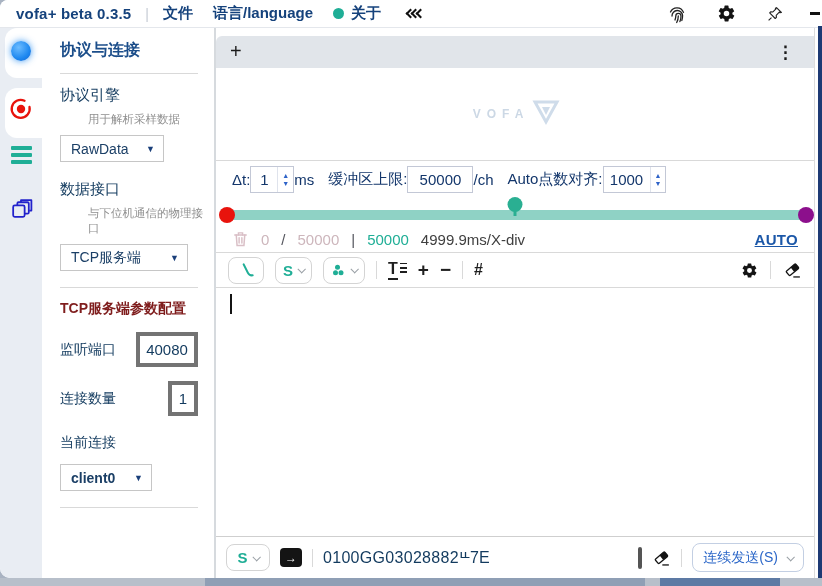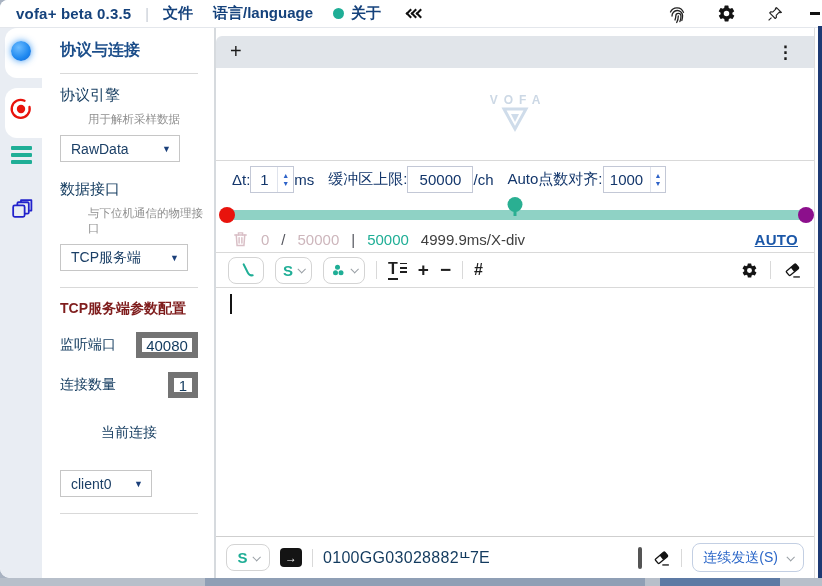--- a/index.html
+++ b/index.html
@@ -49,33 +49,33 @@
   .sec-desc { font-size:11.5px; color:#8f8f8f; margin-top:7px;margin-left:28px; }
   .selectbox { display:inline-flex; align-items:center; justify-content:space-between;
                border:1px solid #c6c6c6; height:27px; padding:0 8px 0 10px; margin-top:8px;
                font-size:14px; color:#1b3f66; gap:10px; background:#fff; }
   .selectbox .arr { font-size:9px; color:#1a3f7a; }
   .gap14 { height:14px; }
   .tcp-h { font-size:14px; font-weight:bold; color:#7f1d1d; }
   .field-row { display:flex; align-items:center; justify-content:space-between;
                margin:14px 8px 0 0; }
   .field-label { font-size:14px; color:#123a5e; }
-  .field-input { border:6px solid #737373; height:26px; font-size:15px; color:#123a5e;
+  .field-input { border:4px solid #737373; height:35px; font-size:15px; color:#123a5e;
                  text-align:center; font-family:"Liberation Sans",sans-serif; background:#fff; }
   .w62 { width:62px; } .w30 { width:30px; }
 
   
   .main { flex:1; display:flex; flex-direction:column; margin-right:7px;
           border-right:1px solid #dcdcdc; background:#fff; min-width:0; }
   .tabbar { height:32px; margin-top:8px; background:#e1e5ea; display:flex; align-items:center;
             border-radius:6px 0 0 0; }
   .tab-add { font-size:20px; color:#1b1b1b; padding:0 0 2px 14px; line-height:1; cursor:default; }
   .tab-menu { margin-left:auto; font-size:17px; font-weight:bold; color:#1b1b1b; padding-right:20px; cursor:default; }
 
-  .chart { height:92px; display:flex; flex-direction:column; align-items:center; justify-content:center; }
+  .chart { height:92px; display:flex; flex-direction:row; align-items:center; justify-content:center; }
   .wm-text { font-size:12px; letter-spacing:6px; color:#ccd8e5; font-weight:bold; margin-left:6px; }
 
   .controls { height:38px; border-top:1px solid #d9d9d9; display:flex; align-items:center;
               padding-left:16px; font-size:15px; color:#13366b; }
   .spinbox { display:inline-flex; border:1px solid #c3c8d6; height:27px; align-items:stretch; background:#fff; }
   .spin-val { display:flex; align-items:center; justify-content:center; font-size:15px; color:#13366b; padding:0 6px; }
   .spin-btns { display:flex; flex-direction:column; justify-content:center; border-left:1px solid #dfe3ec;
                padding:0 4px; gap:1px; }
   .spin-btns span { font-size:7px; color:#2e63c8; line-height:1; cursor:default; }
   .plaininput { border:1px solid #c3c8d6; height:27px; font-size:15px; color:#13366b; text-align:center;
@@ -199,21 +199,21 @@
         </svg>
       </div>
     </div>
 
     <div class="sidepanel">
       <div class="panel-title">协议与连接</div>
       <div class="hr"></div>
 
       <div class="sec-h">协议引擎</div>
       <div class="sec-desc">用于解析采样数据</div>
-      <div class="selectbox" style="width:120px;">
+      <div class="selectbox" style="width:104px;">
         <span>RawData</span>
         <span class="arr">▼</span>
       </div>
 
       <div class="gap14"></div>
       <div class="sec-h">数据接口</div>
       <div class="sec-desc">与下位机通信的物理接口</div>
       <div class="selectbox" style="width:128px;">
         <span>TCP服务端</span>
         <span class="arr">▼</span>
@@ -224,24 +224,24 @@
 
       <div class="field-row">
         <span class="field-label">监听端口</span>
         <input class="field-input w62" value="40080" style="">
       </div>
       <div class="field-row">
         <span class="field-label">连接数量</span>
         <input class="field-input w30" value="1" style="">
       </div>
 
-      <div class="field-row" style="margin-top:26px;justify-content:center;">
+      <div class="field-row" style="margin-top:18px;">
         <span class="field-label">当前连接</span>
       </div>
-      <div class="selectbox" style="width:92px; margin-top:28px;">
+      <div class="selectbox" style="width:92px; margin-top:12px;font-weight:bold;">
         <span>client0</span>
         <span class="arr">▼</span>
       </div>
       <div class="hr" style="margin-top:16px;"></div>
     </div>
 
     <div class="main">
 
       <div class="tabbar">
         <span class="tab-add">+</span>

